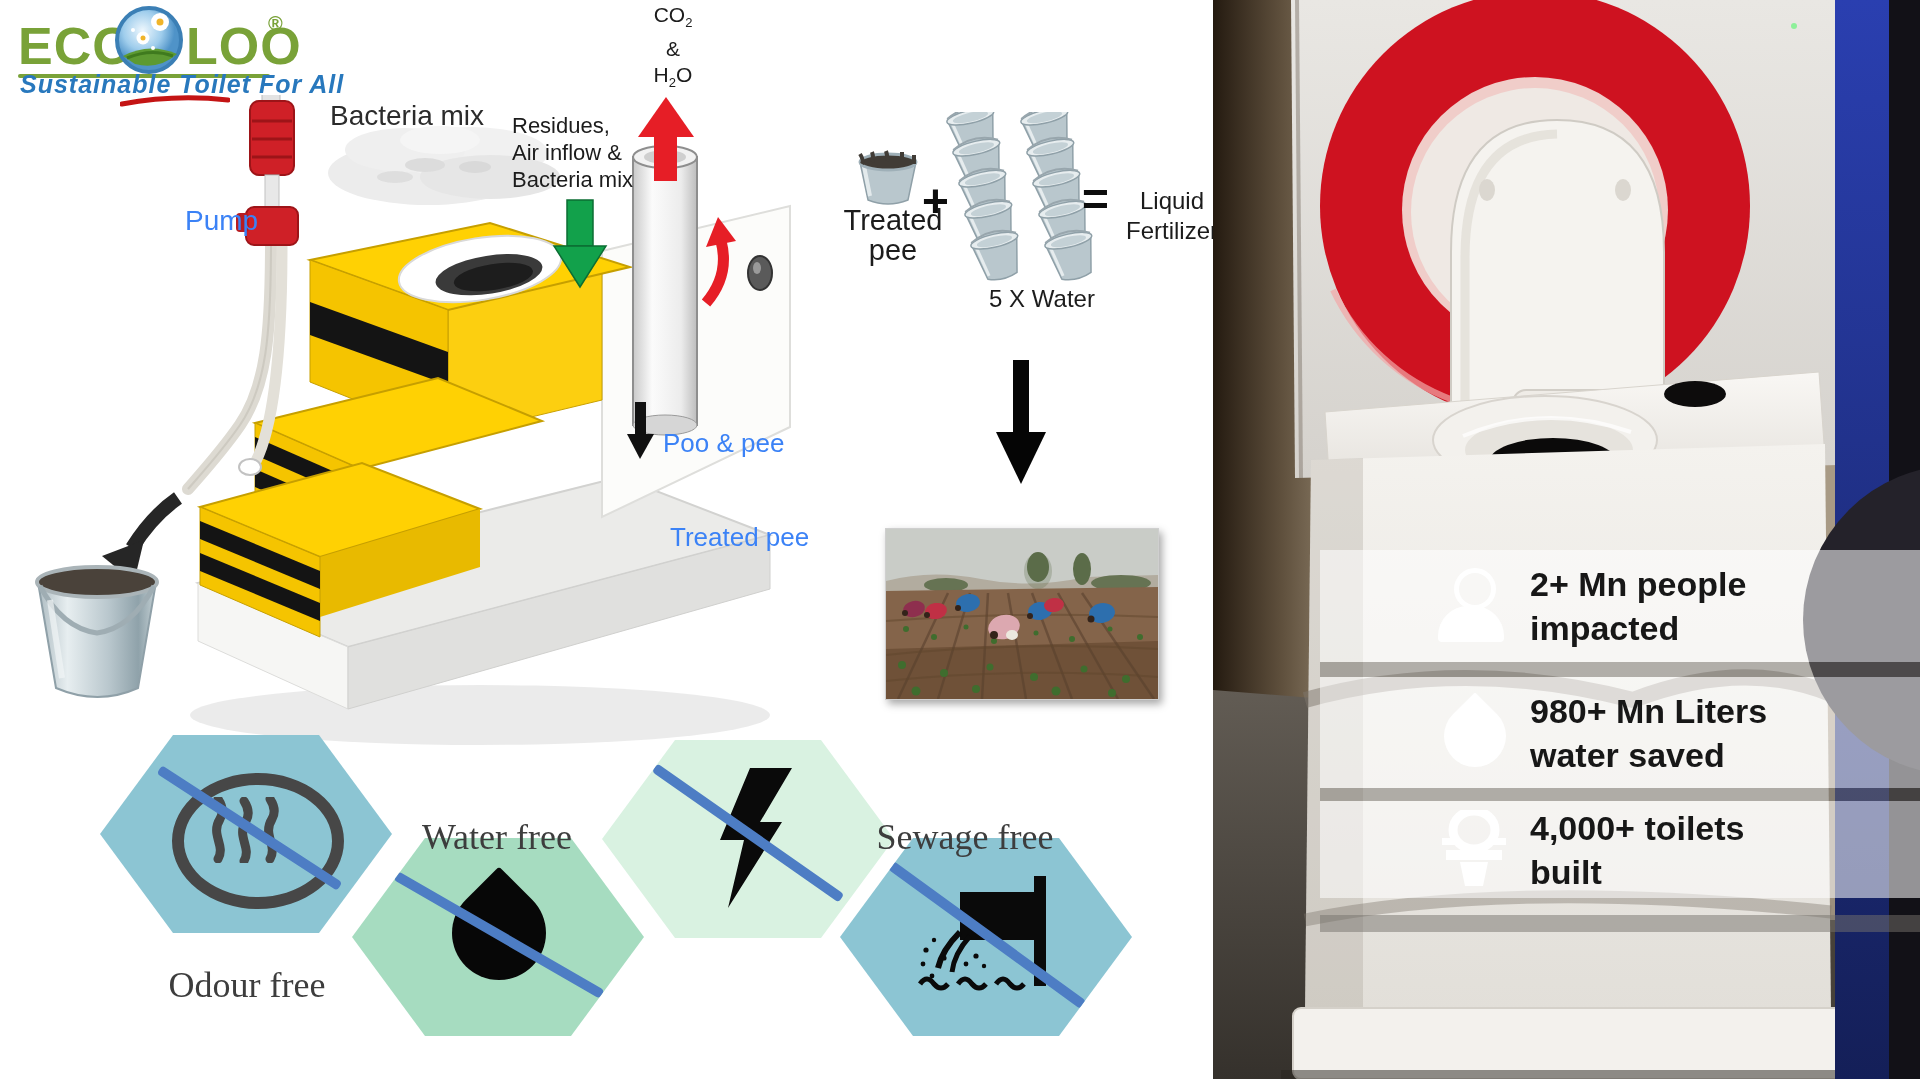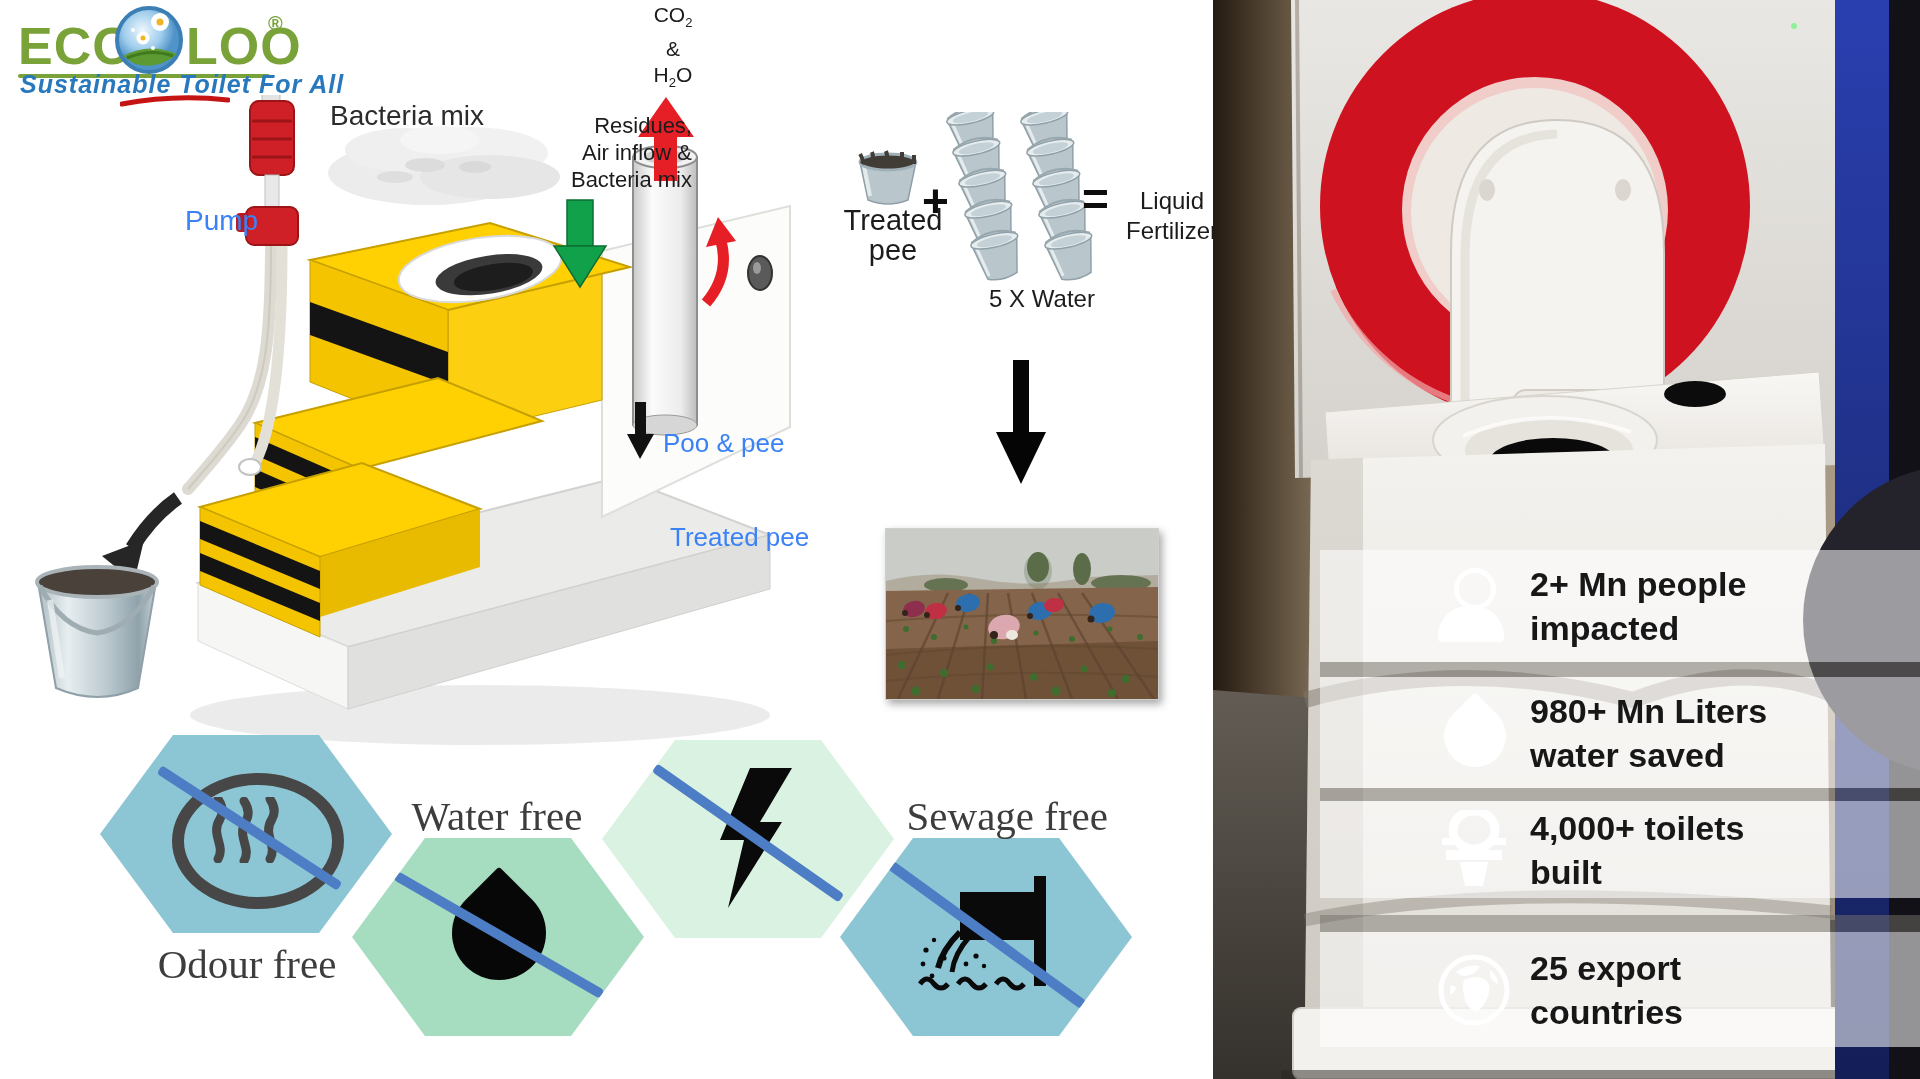--- a/index.html
+++ b/index.html
@@ -6,27 +6,27 @@
   .canvas{position:relative;width:1920px;height:1079px;overflow:hidden;background:#fff;
           font-family:"Liberation Sans","DejaVu Sans",sans-serif;}
   .abs{position:absolute;}
   
   .logo-word{font-size:52px;font-weight:bold;color:#79a238;letter-spacing:1px;line-height:1;}
   .logo-underline{height:4px;background:#79a238;border-radius:2px;}
   .logo-reg{font-size:20px;font-weight:bold;color:#79a238;}
   .logo-tagline{font-size:25px;font-weight:bold;font-style:italic;color:#2878bd;letter-spacing:1px;}
   
   .dlabel{color:#3b82f6;font-size:26px;}
-  .dlabel-sm{color:#1c1c1c;font-size:22px;line-height:27px;text-align:right;}
+  .dlabel-sm{color:#1c1c1c;font-size:22px;line-height:27px;text-align:left;}
   .gas-label{color:#1c1c1c;font-size:21px;line-height:26px;text-align:center;font-weight:bold;}
   .op{font-size:46px;font-weight:bold;color:#0d0d0d;line-height:1;}
   .flabel{color:#1c1c1c;font-size:24px;line-height:30px;text-align:center;}
   
   .hex{clip-path:polygon(25% 0%,75% 0%,100% 50%,75% 100%,25% 100%,0% 50%);width:292px;height:198px;}
-  .hex-label{font-family:"Liberation Serif","DejaVu Serif",serif;font-size:41px;color:#3d3d3d;text-align:center;width:250px;}
+  .hex-label{font-family:"Liberation Serif","DejaVu Serif",serif;font-size:36px;color:#3d3d3d;text-align:center;width:250px;margin-top:24px;}
   .slash{position:absolute;background:#4d7dc4;border-radius:4px;}
   
   .stat-row{position:absolute;left:107px;right:0;background:rgba(255,255,255,0.55);display:flex;align-items:center;}
   .stat-sep{position:absolute;left:107px;right:0;background:rgba(118,114,108,0.5);}
   .stat-icon{width:76px;height:80px;margin-left:116px;flex:0 0 auto;position:relative;}
   .stat-text{margin-left:18px;font-size:34px;font-weight:bold;color:#171717;line-height:44px;}
   
   .p-head{position:absolute;left:18px;top:2px;width:32px;height:32px;border:5px solid #fff;border-radius:50%;}
   .p-body{position:absolute;left:2px;top:40px;width:66px;height:36px;background:#fff;border-radius:30px 30px 4px 4px;}
   
@@ -348,21 +348,21 @@
           <circle cx="26" cy="82" r="2.6"></circle>
             <circle cx="48" cy="88" r="2.4"></circle>
             <circle cx="58" cy="80" r="2.6"></circle>
           <circle cx="66" cy="90" r="2.2"></circle>
             <circle cx="14" cy="100" r="2.4"></circle>
         </g>
         <path d="M2,108 Q9,98 16,108 Q23,116 30,108 M40,108 Q47,98 54,108 Q61,116 68,108 M78,108 Q85,98 92,108 Q99,116 106,108" stroke="#0a0a0a" stroke-width="5" fill="none"></path>
       </svg>
       <div class="slash" style="left:28px;top:92px;width:238px;height:10px;transform:rotate(36deg);"></div>
     </div>
-    <div class="abs hex-label" style="left:858px;top:792px;text-align:right;">Sewage free</div>
+    <div class="abs hex-label" style="left:840px;top:792px;">Sewage free</div>
   </div>
 
   <div class="abs" style="left:1213px;top:0;width:707px;height:1079px;background:#9b8f7d;overflow:hidden;">
 
     <svg class="abs" style="left:0;top:0;" width="707" height="1079" viewBox="0 0 707 1079">
       <defs>
         <linearGradient id="wallG" x1="0" y1="0" x2="1" y2="0">
           <stop offset="0%" stop-color="#241a10"></stop>
             <stop offset="45%" stop-color="#5e4f3c"></stop>
             <stop offset="100%" stop-color="#a2937c"></stop>
@@ -468,29 +468,14 @@
           <polygon points="24,52 52,52 47,76 29,76" fill="#fff"></polygon>
         </svg>
       </div>
       <div class="stat-text">
         <span>4,000+ toilets</span><br>
         <span>built</span>
       </div>
     </div>
     <div class="stat-sep" style="top:915px;height:17px;"></div>
 
-    <div class="stat-row" style="top:932px;height:115px;">
-      <div class="stat-icon">
-        <svg width="76" height="80" viewBox="0 0 76 80">
-          <circle cx="38" cy="40" r="33" fill="rgba(255,255,255,0.15)" stroke="#fff" stroke-width="5"></circle>
-          <path d="M28,30 Q40,24 50,30 Q56,36 52,46 Q48,58 40,62 Q30,58 28,46 Q26,36 28,30 Z" fill="#fff"></path>
-          <path d="M20,22 Q30,14 44,16 Q40,24 30,26 Q24,26 20,22 Z" fill="#fff"></path>
-          <path d="M54,20 Q62,26 62,34 Q56,32 54,26 Z" fill="#fff"></path>
-          <path d="M14,36 Q18,34 20,38 Q18,44 14,44 Z" fill="#fff"></path>
-        </svg>
-      </div>
-      <div class="stat-text">
-        <span>25 export</span><br>
-        <span>countries</span>
-      </div>
-    </div>
   </div>
 </div>
 
 </body></html>

